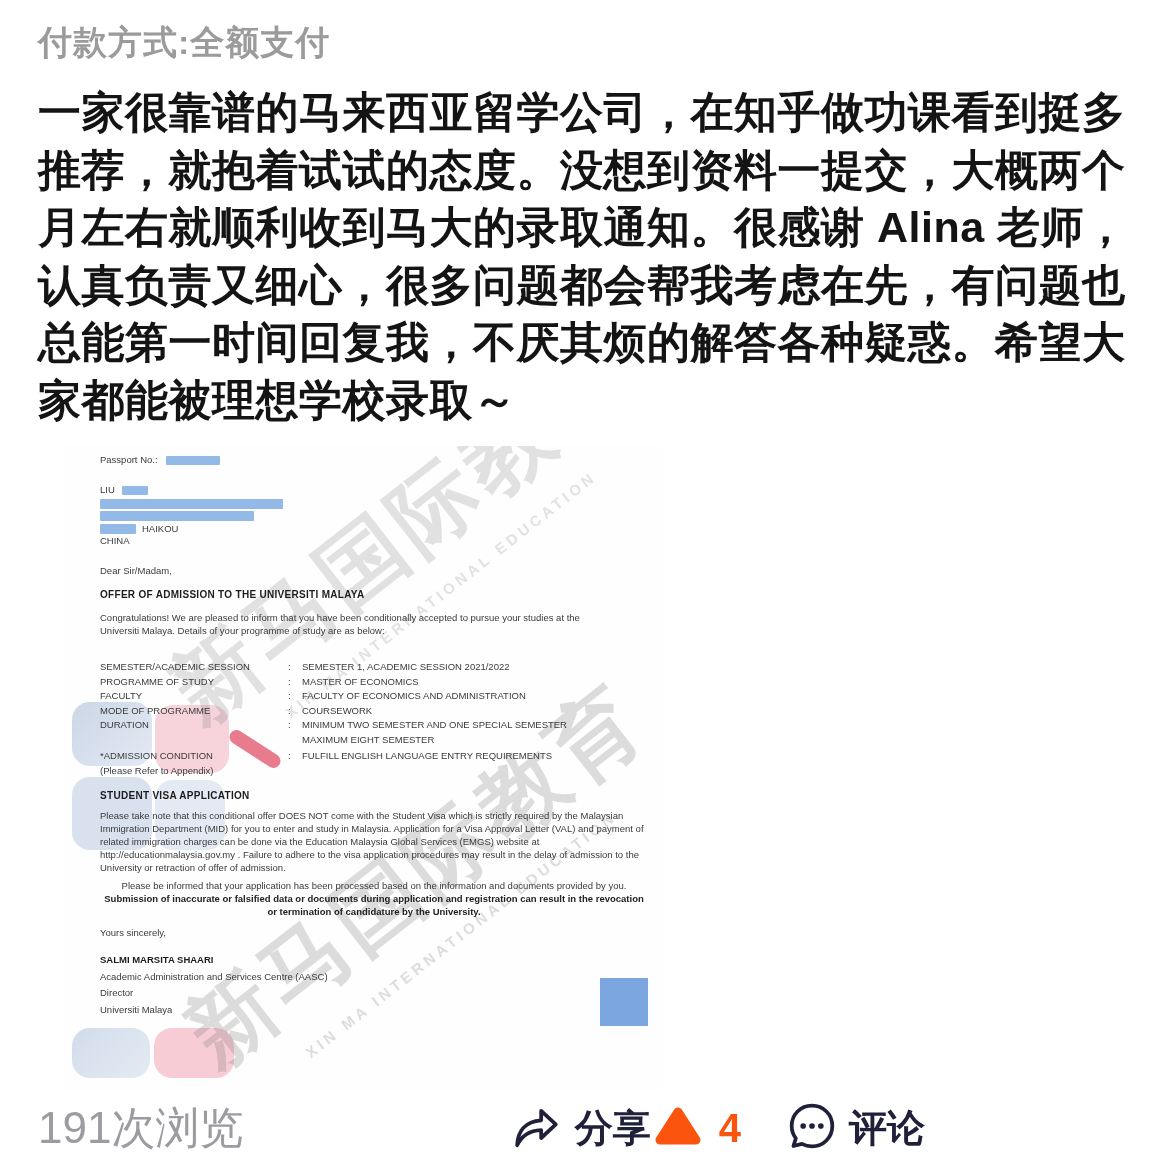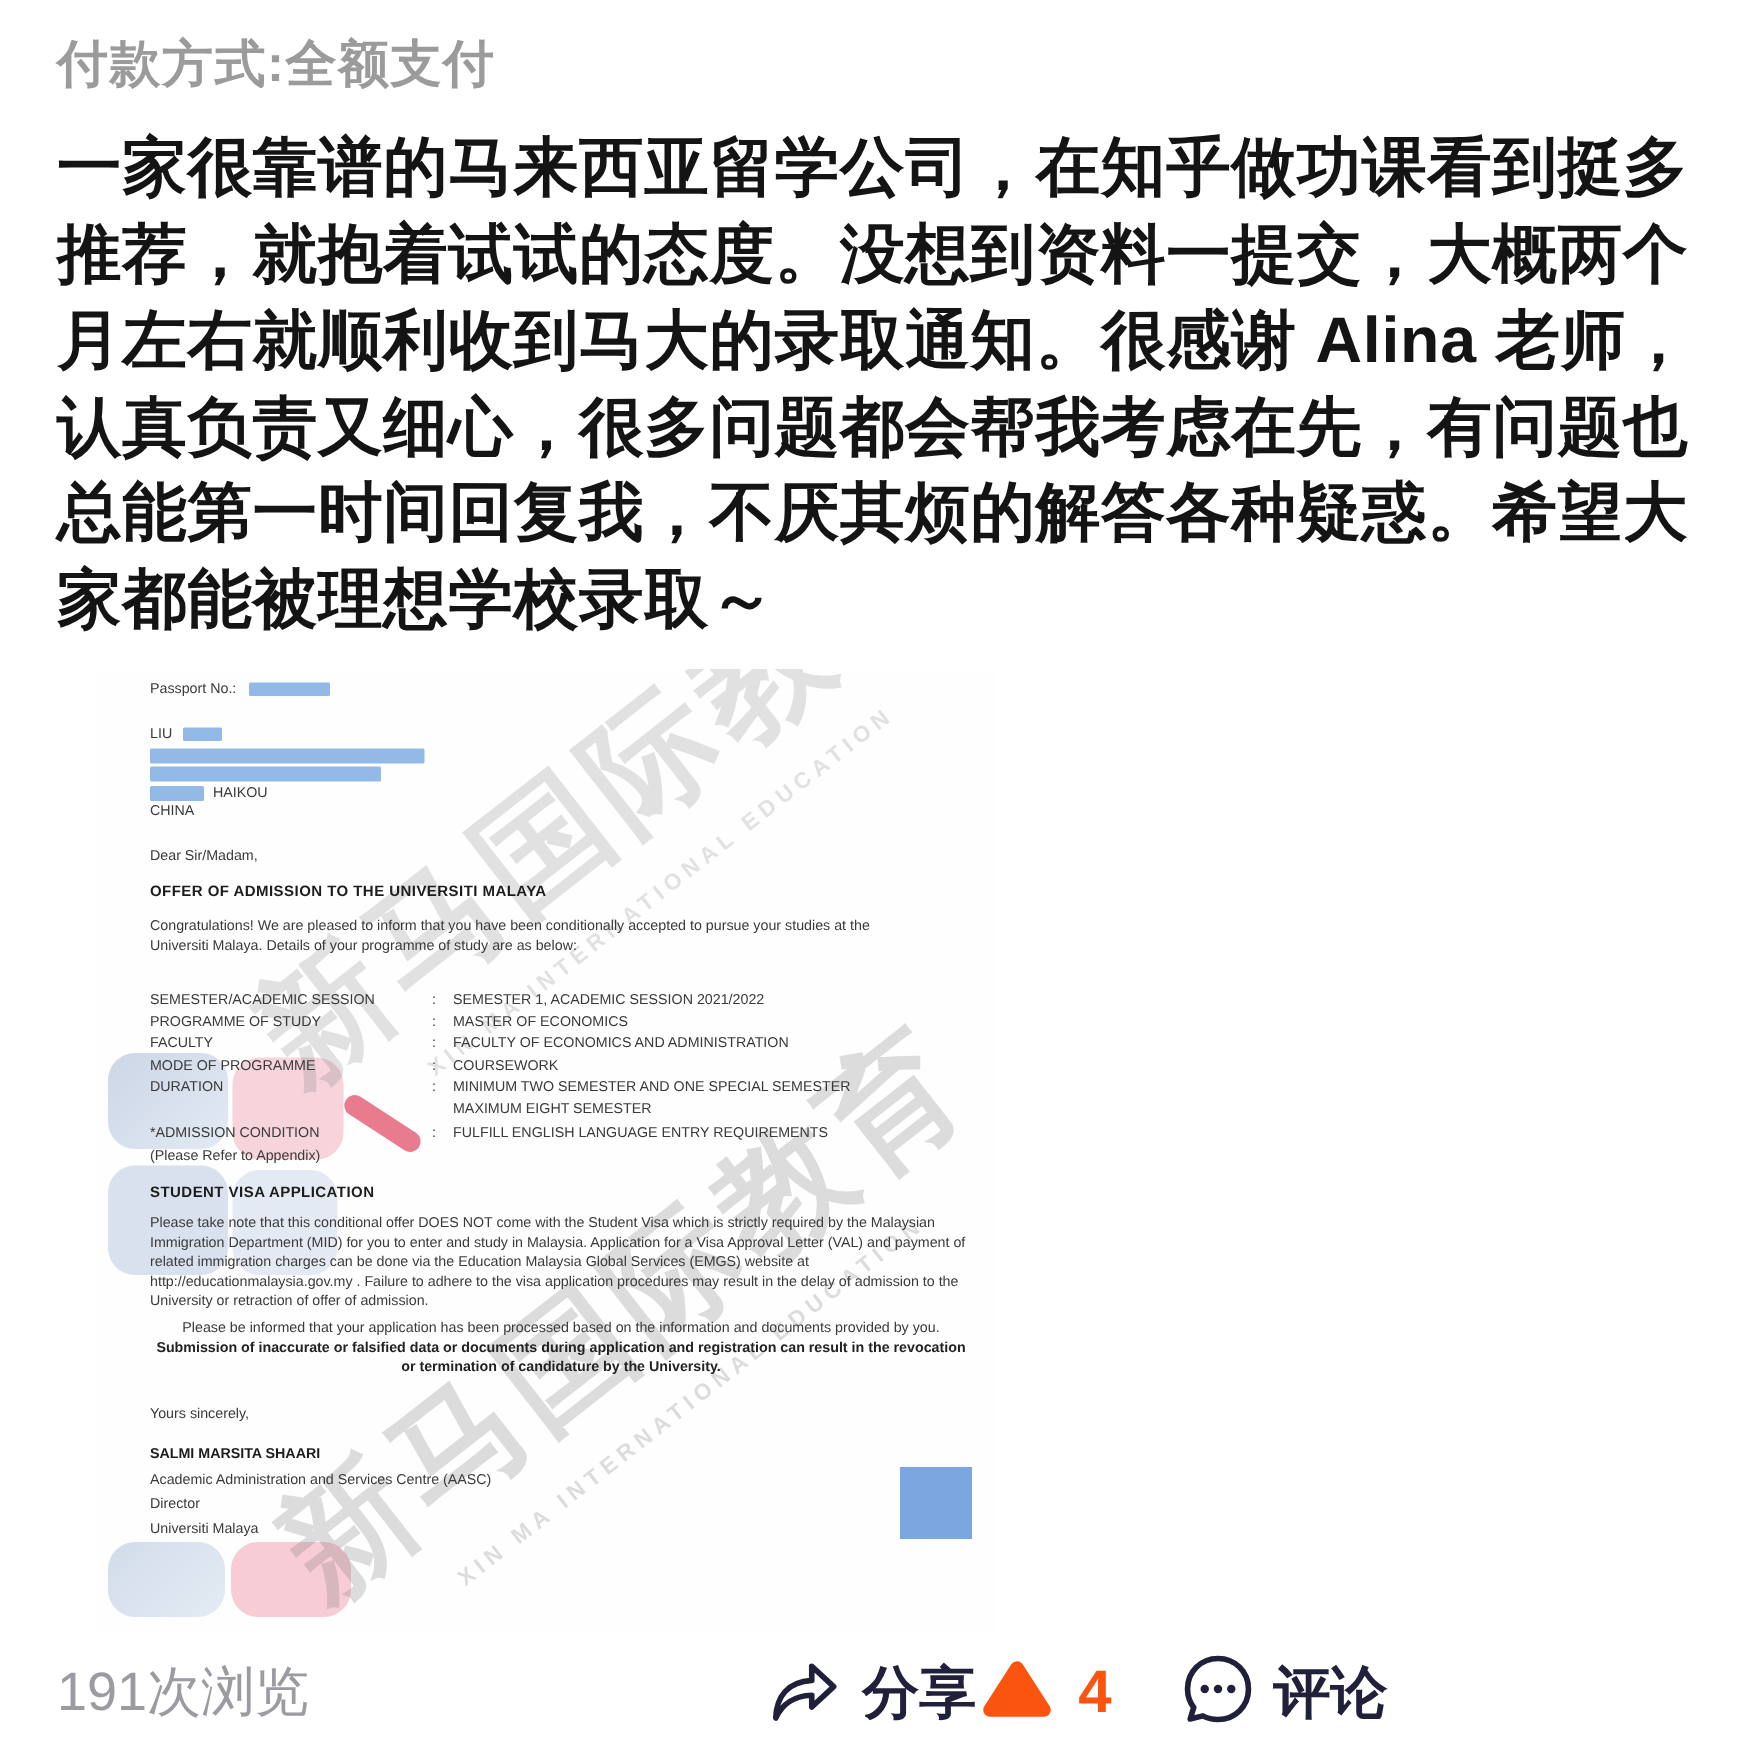--- a/index.html
+++ b/index.html
@@ -36,21 +36,21 @@
   .dlabel{flex:0 0 188px;white-space:pre-line;}
   .dcolon{flex:0 0 14px;}
   .dcolon::before{content:":";}
   .dvalue{flex:1;white-space:pre-line;}
   .drow.admission{margin-top:2px;}
   .visa-heading{margin-top:12px;font-weight:700;color:#1c1c1c;font-size:10px;letter-spacing:0.3px;}
   .p-visa{margin-top:8px;}
   .p-proc{margin-top:5px;text-align:center;}
   .p-quest{margin-top:5px;}
   .bold-inline{font-weight:700;color:#222;}
-  .closing{margin-top:18px;line-height:13px;}
+  .closing{margin-top:8px;line-height:13px;}
   .sig{margin-top:13px;line-height:16.5px;}
   .sig-name{font-weight:700;color:#1c1c1c;}
 
   
   .wm{position:absolute;z-index:1;text-align:center;transform:rotate(-38deg);color:#7d7d7d;pointer-events:none;}
   .wm-top{left:70px;top:30px;width:540px;opacity:0.22;}
   .wm-bot{left:80px;top:370px;width:560px;opacity:0.26;}
   .wm-cn{font-size:86px;font-weight:700;letter-spacing:6px;white-space:nowrap;}
   .wm-en{font-size:15px;font-weight:700;letter-spacing:4px;white-space:nowrap;margin-top:6px;}
   .shape{position:absolute;z-index:0;border-radius:18px;}
@@ -58,21 +58,21 @@
   .sh-p1{left:92px;top:259px;width:74px;height:68px;background:#f6cbd6;opacity:.85;}
   .sh-handle{left:163px;top:296px;width:58px;height:14px;background:#e25a72;border-radius:8px;transform:rotate(33deg);opacity:.8;}
   .sh-b2{left:9px;top:331px;width:80px;height:73px;background:#ccd7e8;opacity:.75;}
   .sh-b3{left:92px;top:334px;width:70px;height:70px;background:#d5deec;opacity:.65;}
   .sh-bb{left:9px;top:582px;width:78px;height:50px;background:linear-gradient(135deg,#d2dcea,#e4ebf4);}
   .sh-pb{left:91px;top:582px;width:80px;height:50px;background:#f8ccd5;}
   .blue-square{position:absolute;z-index:2;left:537px;top:532px;width:48px;height:48px;background:#7ba6e0;}
 
   
   .footer{position:absolute;left:38px;right:38px;top:1098px;height:60px;display:flex;align-items:center;justify-content:space-between;}
-  .views{font-size:36px;color:#9b9ba1;font-weight:500;}
+  .views{font-size:44px;color:#9b9ba1;font-weight:500;}
   .actions{display:flex;align-items:center;}
   .action{display:flex;align-items:center;cursor:pointer;}
   .action-label{font-size:38px;font-weight:600;color:#20203a;margin-left:12px;}
   .action-share{}
   .action-vote{margin-right:46px;}
   .vote-count{font-size:40px;font-weight:700;color:#fb540f;margin-left:14px;}
 </style>
 </head>
 <body>
 

